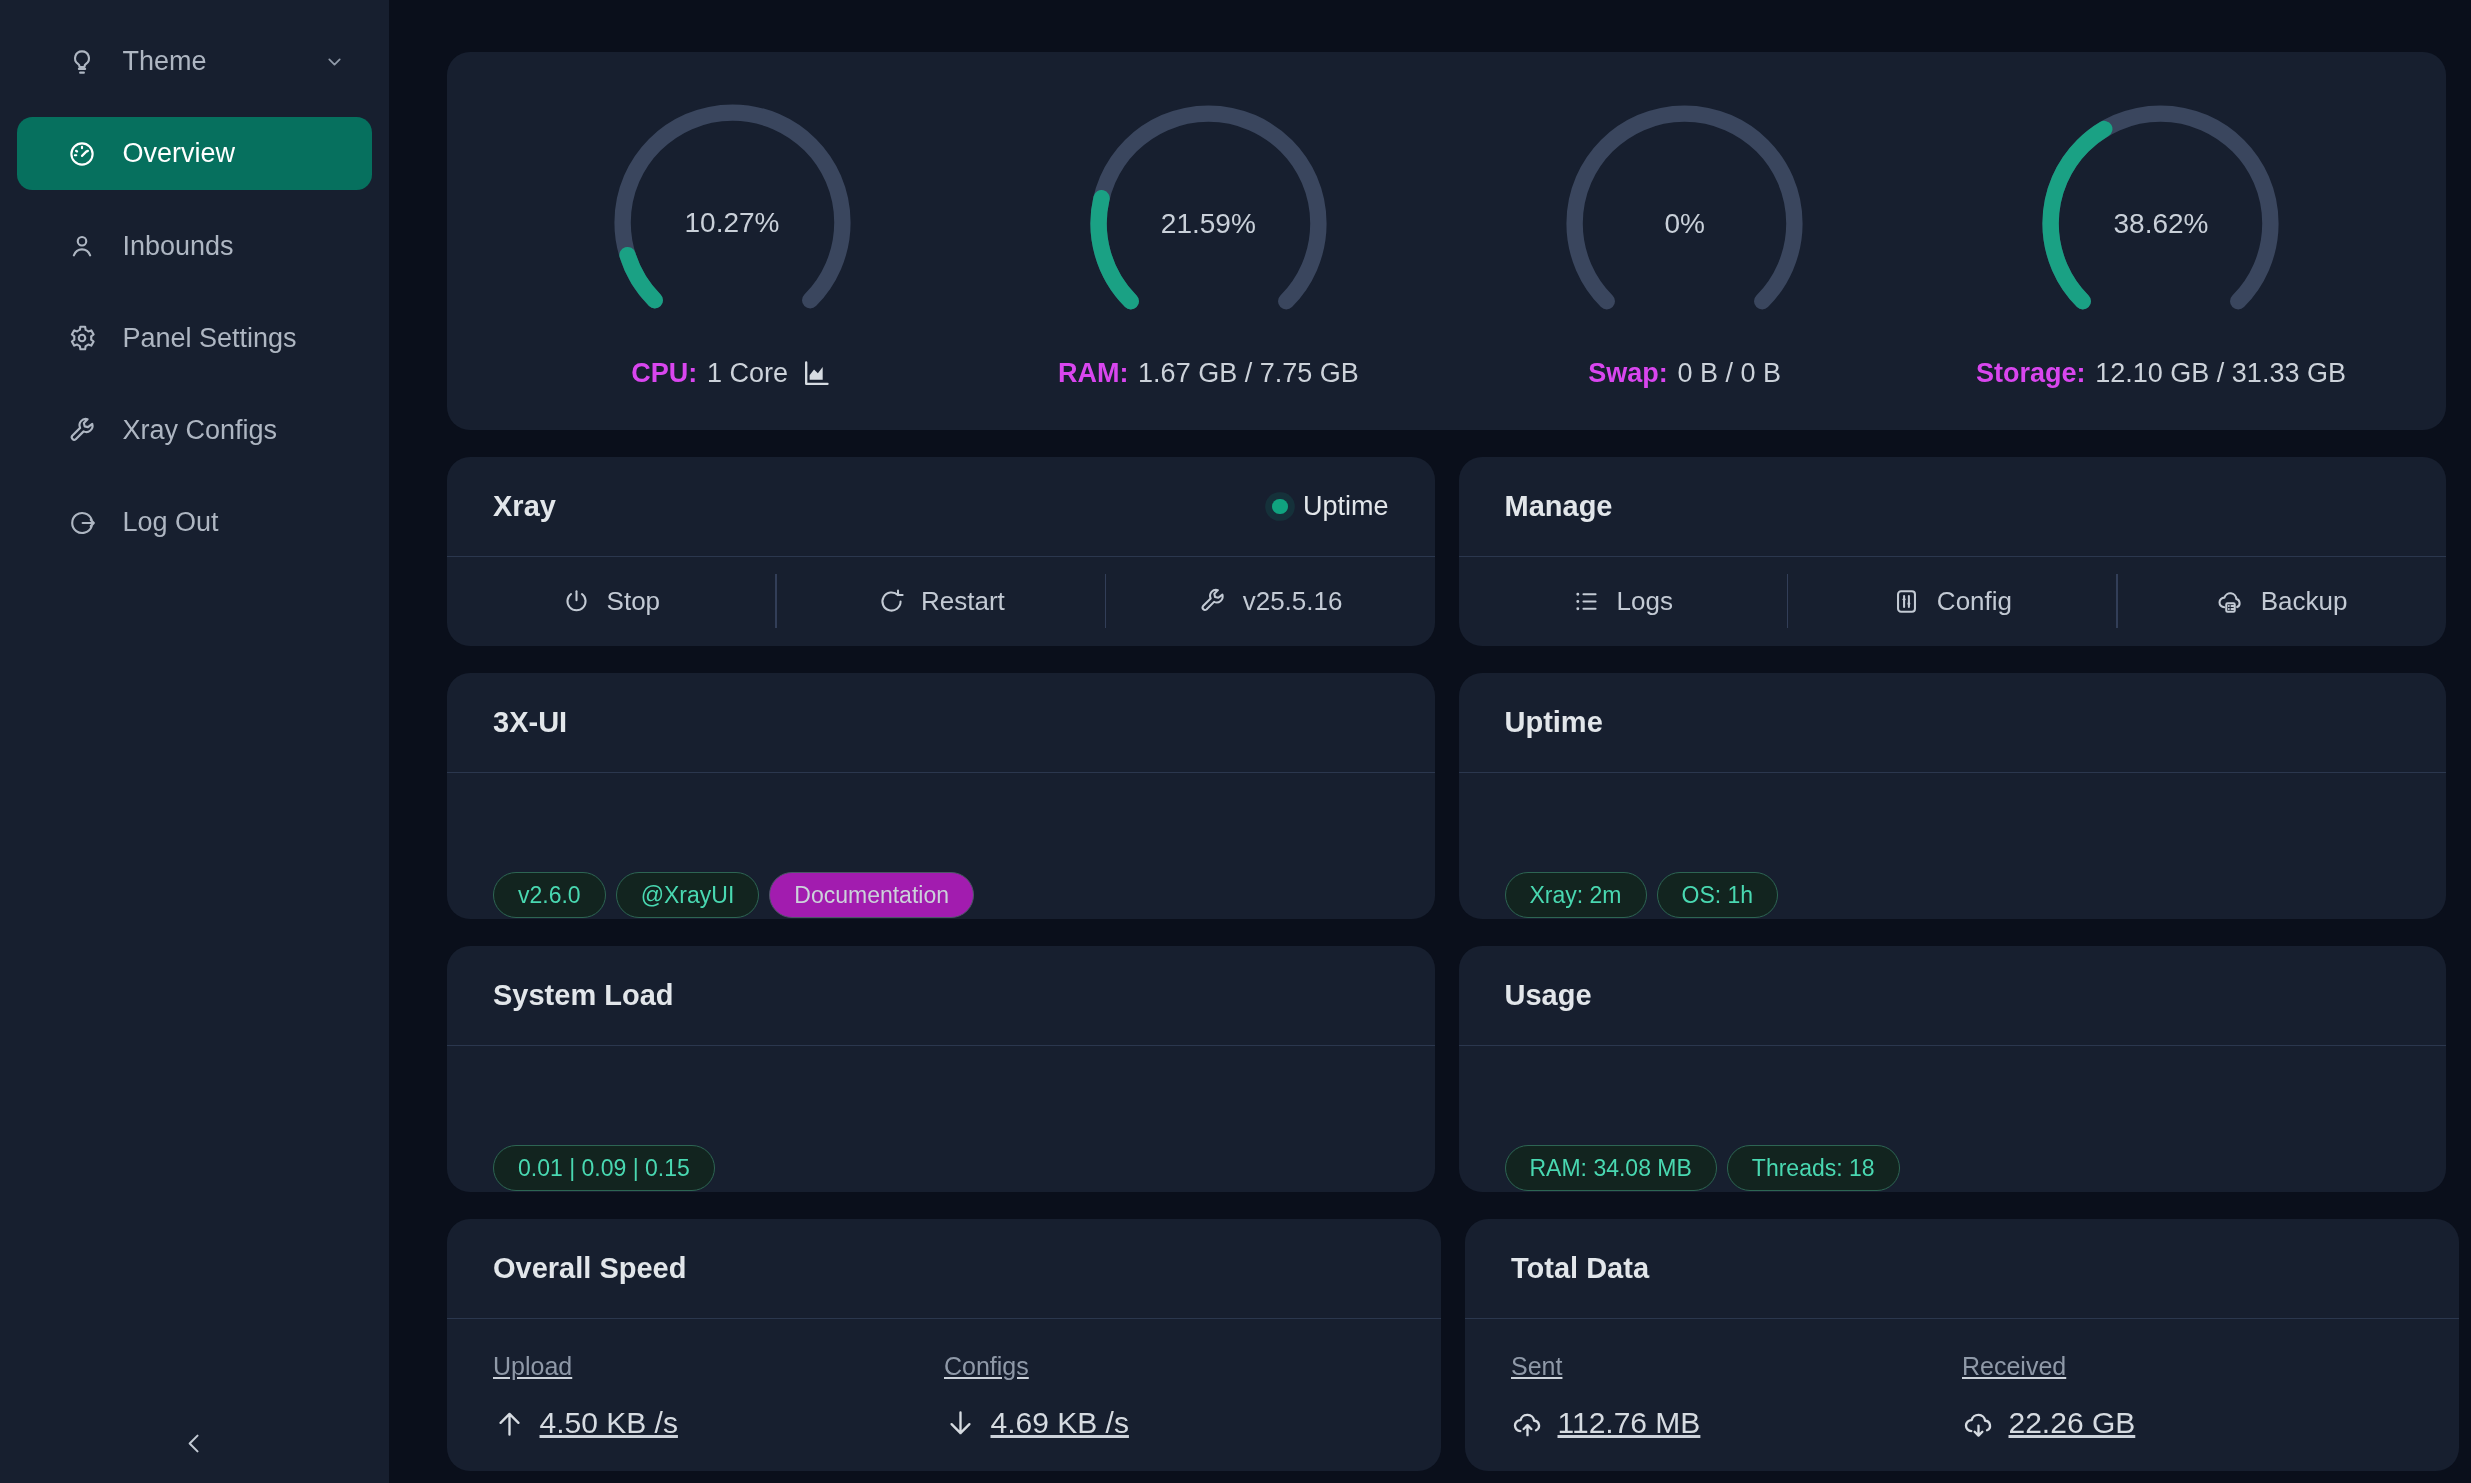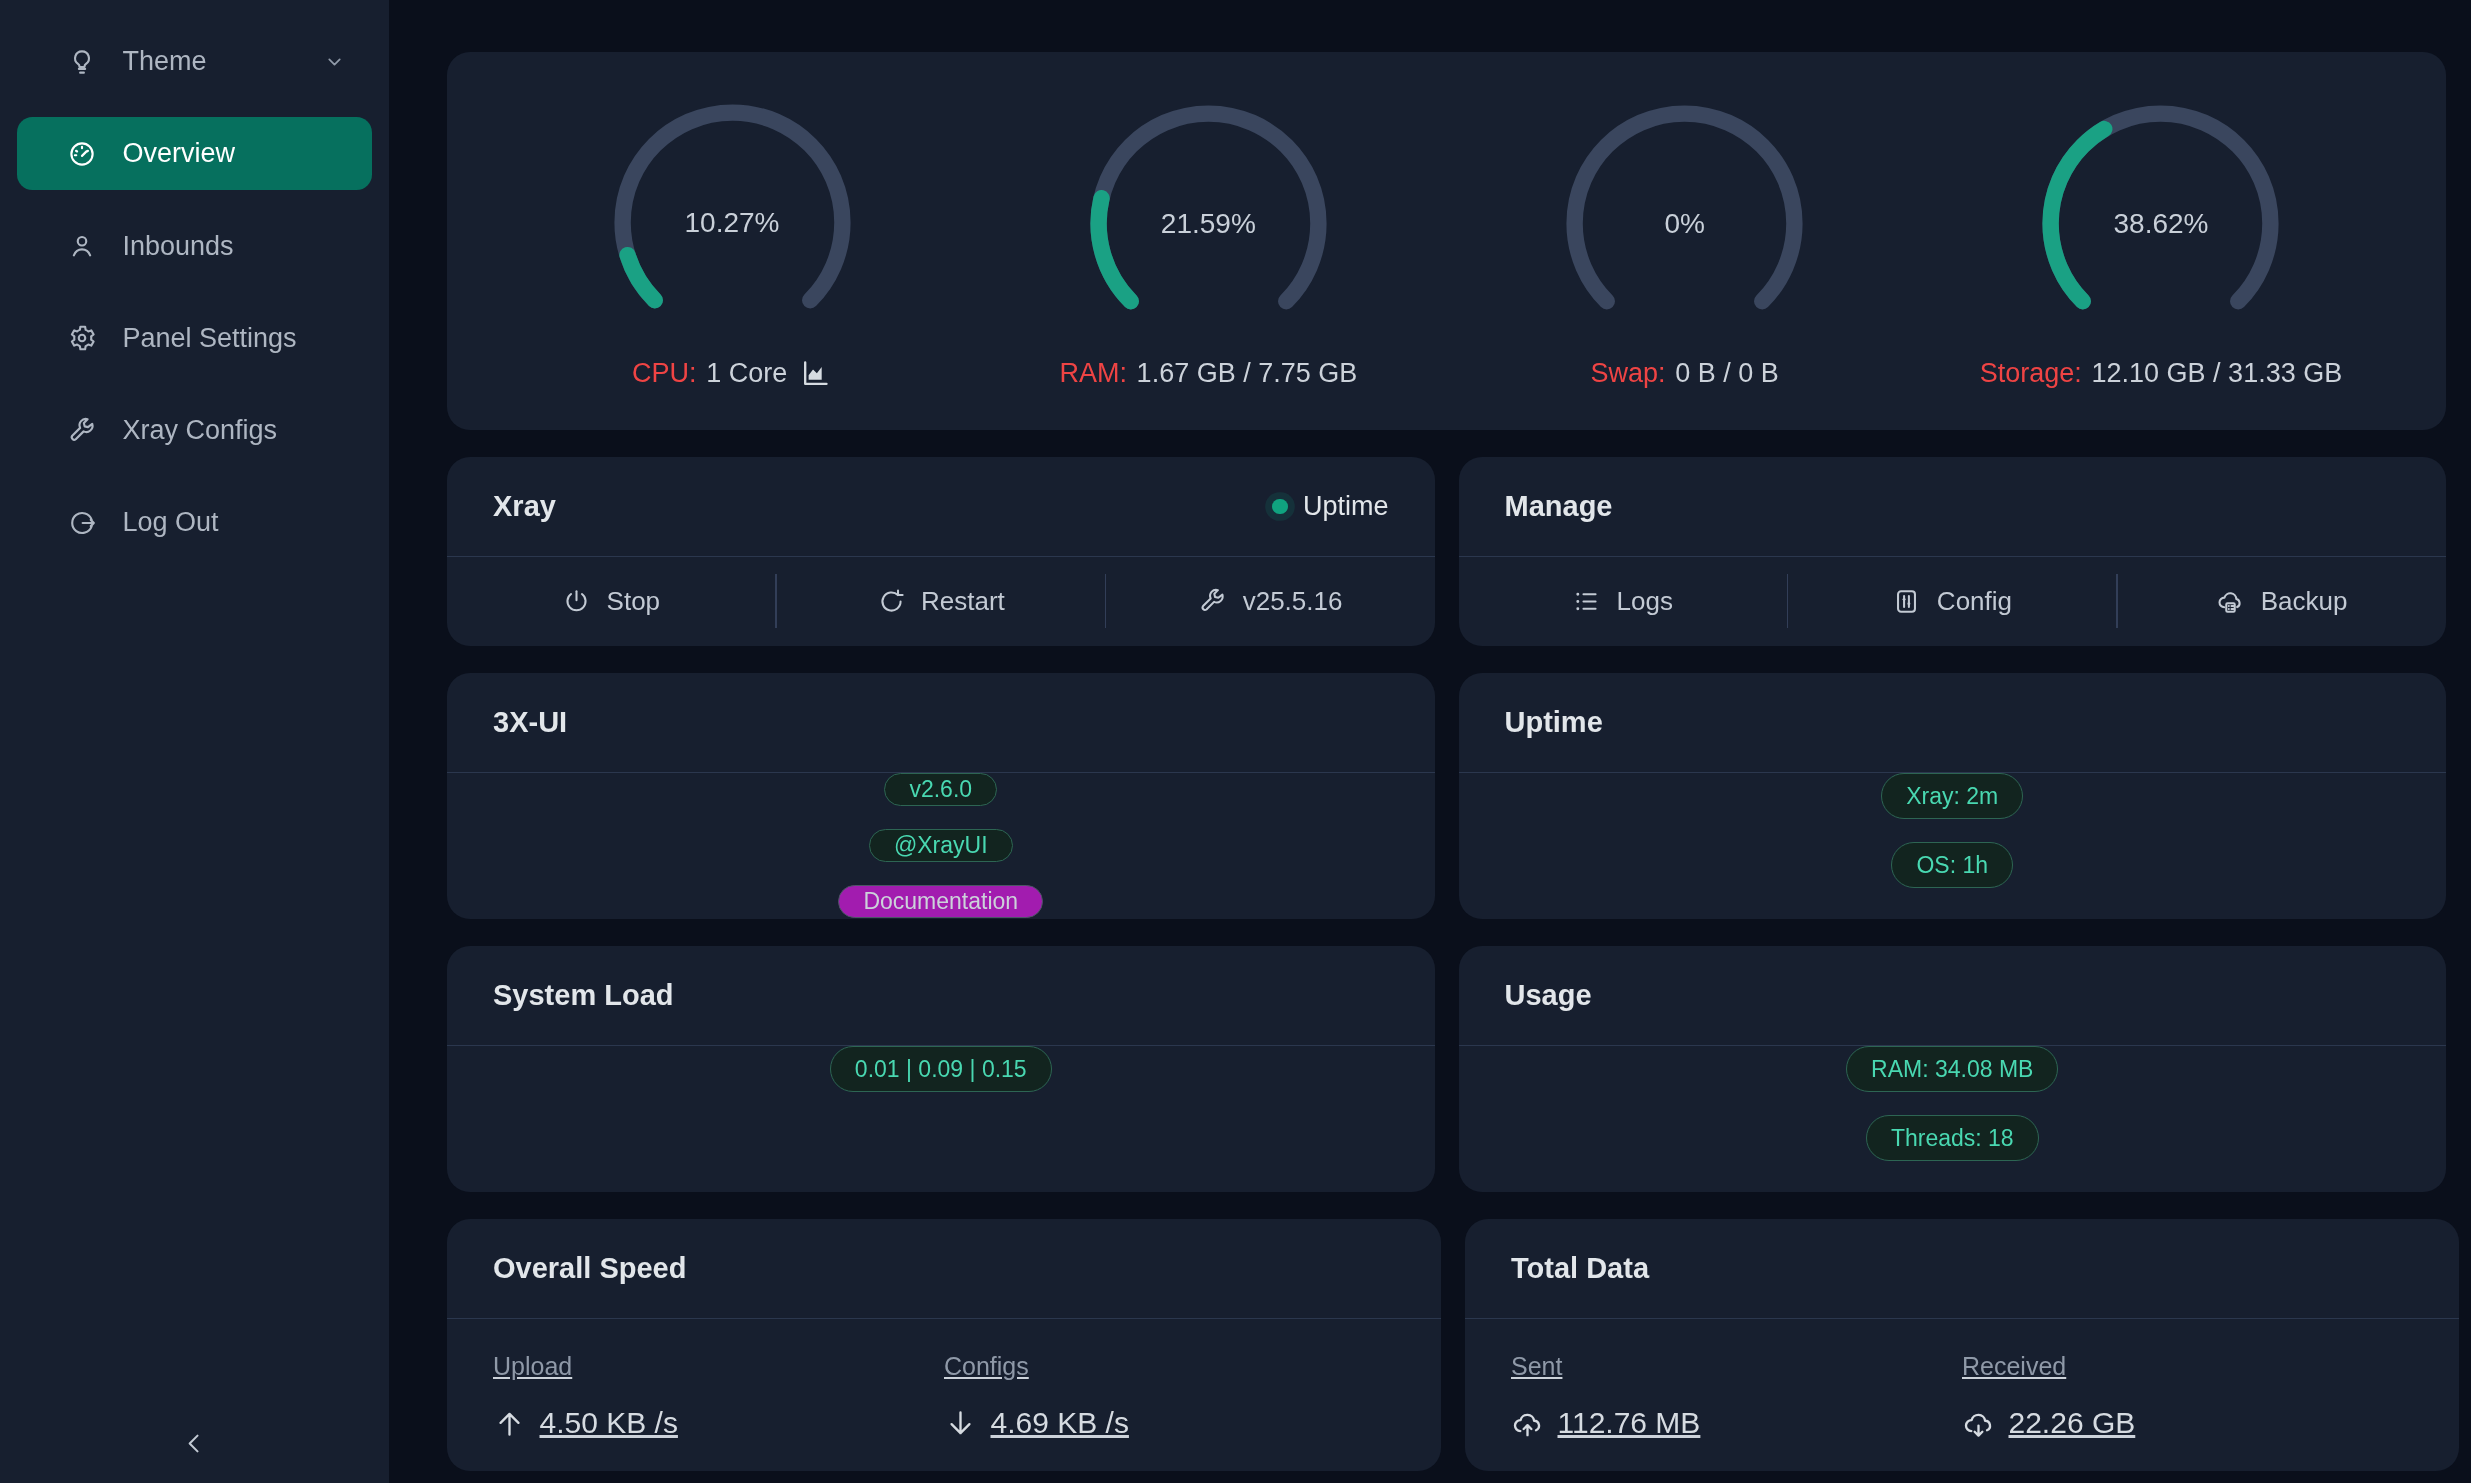--- a/index.html
+++ b/index.html
@@ -31,40 +31,40 @@
 
   
   .gauges-card { height:378px; display:flex; align-items:center; justify-content:space-between; padding:0 150px; }
   .gauge { width:270px; display:flex; flex-direction:column; align-items:center; }
   .gauge-ring { position:relative; width:241px; height:241px; margin-top:9.7px; }
   .gauge-ring svg { width:241px; height:241px; }
   .gauge-track { stroke:#3a465e; }
   .gauge-fill  { stroke:#1aa184; }
   .gauge-pct { position:absolute; inset:0; display:flex; align-items:center; justify-content:center; font-size:28px; color:#c9d0d9; }
   .gauge-label { margin-top:13.5px; font-size:27px; color:#ccd2da; display:flex; align-items:center; white-space:nowrap; }
-  .gauge-label b { color:#ef4444; font-weight:400; margin-right:9.7px; }
+  .gauge-label b { color:#d946ef; font-weight:700; margin-right:9.7px; }
   .gauge-label .ic { width:33px; height:33px; margin-left:11.6px; color:#d6dbe1; cursor:pointer; }
 
   .row { display:grid; grid-template-columns:1fr 1fr; gap:27px 24px; }
   .row2 .card { height:189px; }
   .row3 .card, .row4 .card { height:246px; }
   .row5 .card { height:252px; }
 
   .card-head { height:100px; display:flex; align-items:center; justify-content:space-between; padding:0 46px; border-bottom:1.4px solid #2b374e; }
   .card-title { font-size:29px; font-weight:600; color:#e2e6ea; }
 
   .status { display:flex; align-items:center; gap:15.4px; font-size:27px; color:#e2e6ea; }
   .status-dot { width:15.4px; height:15.4px; border-radius:50%; background:#10a37f; box-shadow:0 0 0 6.8px rgba(16,163,127,0.14); }
 
   .actions { height:88px; display:flex; align-items:center; }
   .action { flex:1; display:flex; align-items:center; justify-content:center; gap:15.4px; color:#c3cad4; font-size:26px; cursor:pointer; }
   .action .ic { width:29px; height:29px; }
   .vdiv { width:1.4px; height:54px; background:#323e58; flex-shrink:0; }
 
-  .tags-body { height:145px; display:flex; align-items:center; gap:23px; padding:0 46px;flex-direction:column; }
+  .tags-body { height:145px; display:flex; align-items:flex-end; gap:10px; padding:0 46px; }
   .tag { border-radius:965px; padding:0 24px; height:46px; display:inline-flex; align-items:center; font-size:23px; white-space:nowrap; cursor:default; }
   .tag.green { color:#49d8b1; border:1.4px solid #2d6553; background:#12241f; }
   .tag.gray  { color:#ccd2da; border:1.4px solid #4c5666; background:#a21caf; cursor:pointer; }
 
   .stat-body { padding:33px 46px 0; display:flex;text-decoration:underline; }
   .stat-col { width:451px; }
   .stat-label { font-size:25px; color:#8f99a8; }
   .stat-value { margin-top:25px; font-size:30px; color:#d6dbe1; display:flex; align-items:center; gap:13.5px; }
   .stat-value .ic { width:33px; height:33px; }
 </style>

